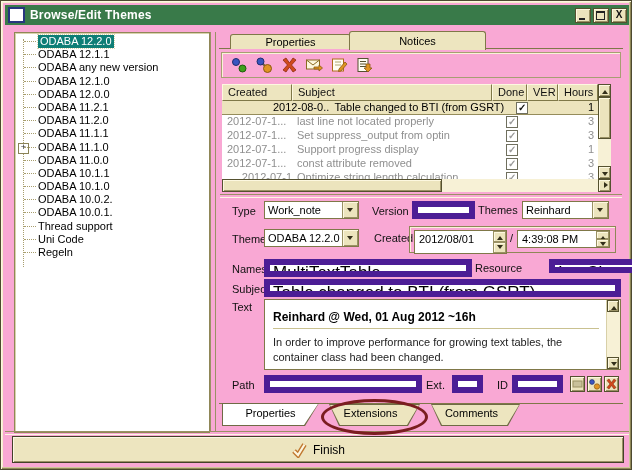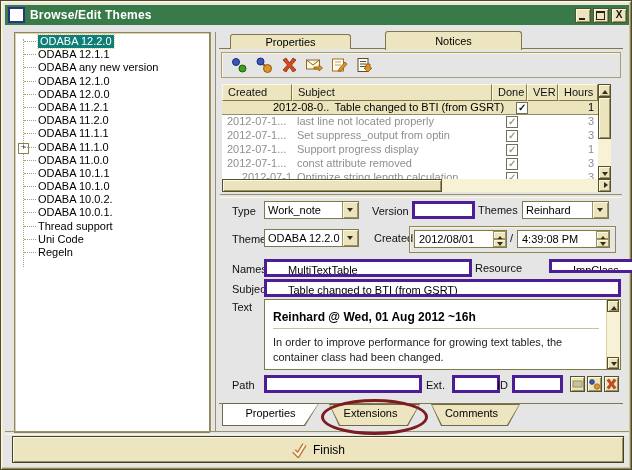--- a/index.html
+++ b/index.html
@@ -1,17 +1,17 @@
 <!DOCTYPE html>
 <html><head>
 <meta charset="utf-8">
 <style>
   html,body{margin:0;padding:0;}
   body{width:632px;height:470px;position:relative;font-family:"Liberation Sans",sans-serif;background:#ede5bf;overflow:hidden;}
-  .window{position:absolute;inset:0;background:#e5e5e5;border:1px solid #4d4930;box-shadow:inset 1px 1px 0 #fdf8e0, inset -1px -1px 0 #8f8757, inset -2px -2px 0 #cfc69a, inset 2px 2px 0 #f4edcc;}
+  .window{position:absolute;inset:0;background:#f9a8d4;border:1px solid #4d4930;box-shadow:inset 1px 1px 0 #fdf8e0, inset -1px -1px 0 #8f8757, inset -2px -2px 0 #cfc69a, inset 2px 2px 0 #f4edcc;}
   
   .titlebar{position:absolute;left:4px;top:4px;width:624px;height:20px;background:#397a49;display:flex;align-items:center;}
   .win-ico{width:13px;height:12px;background:#fff;border:2px solid #27357e;margin-left:3px;}
   .title-text{color:#fff;font-weight:bold;font-size:12px;margin-left:5px;letter-spacing:.2px;}
   .tb-btns{margin-left:auto;display:flex;gap:2px;margin-right:2px;}
   .tbtn{width:14px;height:13px;background:#ece4bd;border:1px solid #55512f;box-shadow:inset 1px 1px 0 #fdf8e0, inset -1px -1px 0 #9a9164;position:relative;cursor:default;}
   .g-min{position:absolute;left:3px;bottom:2px;width:6px;height:2px;background:#222;}
   .g-max{position:absolute;left:2px;top:2px;width:7px;height:6px;border:1px solid #222;border-top:2px solid #222;}
   .g-x{position:absolute;left:0;top:0;width:100%;height:100%;font-size:10px;font-weight:bold;color:#111;text-align:center;line-height:12px;}
   
@@ -21,21 +21,21 @@
   .titem .stub{position:absolute;left:9px;top:6px;width:12px;border-top:1px dotted #a89e6e;}
   .titem .plus{position:absolute;left:3px;top:2px;width:9px;height:9px;background:#fff;border:1px solid #8a8256;font-size:9px;line-height:7px;text-align:center;color:#333;}
   .titem .tlabel{display:inline-block;}
   .titem .tlabel.sel{background:#0e7e76;color:#fff;outline:1px dotted #d8d2a8;padding:0 2px;}
   
   .splitter{position:absolute;left:209px;top:31px;width:4px;height:399px;border-left:1px solid #9a9164;border-right:1px solid #9a9164;}
   
   .toptab-line{position:absolute;left:218px;top:47px;width:404px;height:1px;background:#7f7848;}
   .ttab{position:absolute;font-size:11px;text-align:center;background:#ede5bf;border:1px solid #7f7848;border-bottom:none;border-radius:3px 3px 0 0;cursor:default;}
   .ttab.inactive{left:229px;top:33px;width:119px;height:14px;line-height:14px;}
-  .ttab.active{left:348px;top:30px;width:135px;height:18px;line-height:18px;z-index:2;margin-left:36px;}
+  .ttab.active{left:348px;top:30px;width:135px;height:18px;line-height:18px;z-index:2;}
   
   .toolbar{position:absolute;left:220px;top:51px;width:400px;height:26px;border:1px solid #a79e72;box-shadow:inset 1px 1px 0 #f9f3d8;display:flex;align-items:center;padding-left:8px;gap:7px;box-sizing:border-box;}
   .tico{width:18px;height:18px;display:inline-block;cursor:default;}
   
   .grid{position:absolute;left:221px;top:83px;width:376px;}
   .ghead{display:flex;height:17px;background:#ede5bf;}
   .gh{box-sizing:border-box;border-right:1px solid #7f7848;border-bottom:1px solid #7f7848;border-top:1px solid #fdf8e0;border-left:1px solid #fdf8e0;font-size:11px;line-height:15px;padding-left:5px;color:#111;cursor:default;}
   .gbody{height:78px;overflow:hidden;background:#fff;}
   .grow{display:flex;height:14px;line-height:13px;font-size:11px;color:#8f8f8f;background:#fff;cursor:default;}
   .grow.sel{background:#ece4bd;color:#000;border-bottom:1px solid #958c5b;box-sizing:border-box;}
@@ -50,21 +50,21 @@
   .hscroll{position:absolute;left:221px;top:178px;width:389px;height:13px;background:#f7f1d6;}
   .sbtn{position:absolute;width:13px;height:13px;background:#ece4bd;border:1px solid #55512f;box-shadow:inset 1px 1px 0 #fdf8e0, inset -1px -1px 0 #9a9164;box-sizing:border-box;}
   .sthumb{position:absolute;background:#ece4bd;border:1px solid #55512f;box-shadow:inset 1px 1px 0 #fdf8e0, inset -1px -1px 0 #9a9164;box-sizing:border-box;}
   .tri{position:absolute;width:0;height:0;border:3px solid transparent;}
   .tri.up{border-bottom:4px solid #332f1a;left:3px;top:2px;}
   .tri.down{border-top:4px solid #332f1a;left:3px;top:5px;}
   .tri.right{border-left:4px solid #332f1a;left:5px;top:2px;}
   .groove{position:absolute;height:2px;border-top:1px solid #9a9164;border-bottom:1px solid #fcf7e2;}
   
   .flabel{position:absolute;font-size:11px;color:#111;cursor:default;}
-  .txt{position:absolute;background:#fff;border:3px solid #4c1d95;font-size:11px;line-height:16px;padding:0 21px;box-sizing:border-box;white-space:nowrap;overflow:hidden;cursor:text;}
+  .txt{position:absolute;background:#fff;border:6px solid #4c1d95;font-size:17px;line-height:16px;padding:0 3px;box-sizing:border-box;white-space:nowrap;overflow:hidden;cursor:text;}
   .dd{position:absolute;background:#fff;border:1px solid #7f7848;font-size:11px;line-height:16px;padding:0 18px 0 3px;box-sizing:border-box;white-space:nowrap;overflow:hidden;cursor:default;}
   .ddbtn{position:absolute;right:0px;top:0px;bottom:0px;width:15px;background:#ece4bd;border-left:1px solid #9a9164;box-shadow:inset 1px 1px 0 #fdf8e0, inset -1px -1px 0 #9a9164;}
   .ddbtn .tri.down{left:4px;top:6px;}
   .spin{position:absolute;background:#fff;border:1px solid #7f7848;font-size:11px;line-height:16px;padding:0 16px 0 4px;box-sizing:border-box;white-space:nowrap;cursor:default;}
   .spbtns{position:absolute;right:0;top:0;bottom:0;width:13px;display:flex;flex-direction:column;}
   .spb{flex:1;background:#ece4bd;border:1px solid #9a9164;box-shadow:inset 1px 1px 0 #fdf8e0;position:relative;}
   .spb .t{position:absolute;left:3px;width:0;height:0;border:3px solid transparent;}
   .spb.u .t{border-bottom:4px solid #332f1a;top:1px;}
   .spb.d .t{border-top:4px solid #332f1a;top:2px;}
   .ctgroup{position:absolute;border:1px solid #8f8757;box-shadow:inset 1px 1px 0 #f9f3d8;}
@@ -278,21 +278,21 @@
   <div class="dd" style="left:521px;top:200px;width:87px;height:18px;"><span>Reinhard</span><span class="ddbtn">
         <span class="tri down"></span>
       </span></div>
 
   <div class="flabel" style="left:231px;top:232px;">Theme</div>
   <div class="dd" style="left:263px;top:228px;width:95px;height:18px;"><span>ODABA 12.2.0</span><span class="ddbtn">
         <span class="tri down"></span>
       </span></div>
   <div class="flabel" style="left:373px;top:231px;">Created</div>
   <div class="ctgroup" style="left:408px;top:225px;width:205px;height:25px;">
-    <div class="spin" style="left:4px;top:3px;width:93px;height:18px;"><span>2012/08/01</span>
+    <div class="spin" style="left:4px;top:3px;width:93px;height:24px;"><span>2012/08/01</span>
       <span class="spbtns">
           <span class="spb u">
             <span class="t"></span>
           </span>
           <span class="spb d">
             <span class="t"></span>
           </span>
         </span>
     </div>
     <div class="flabel" style="left:100px;top:5px;">/</div>

